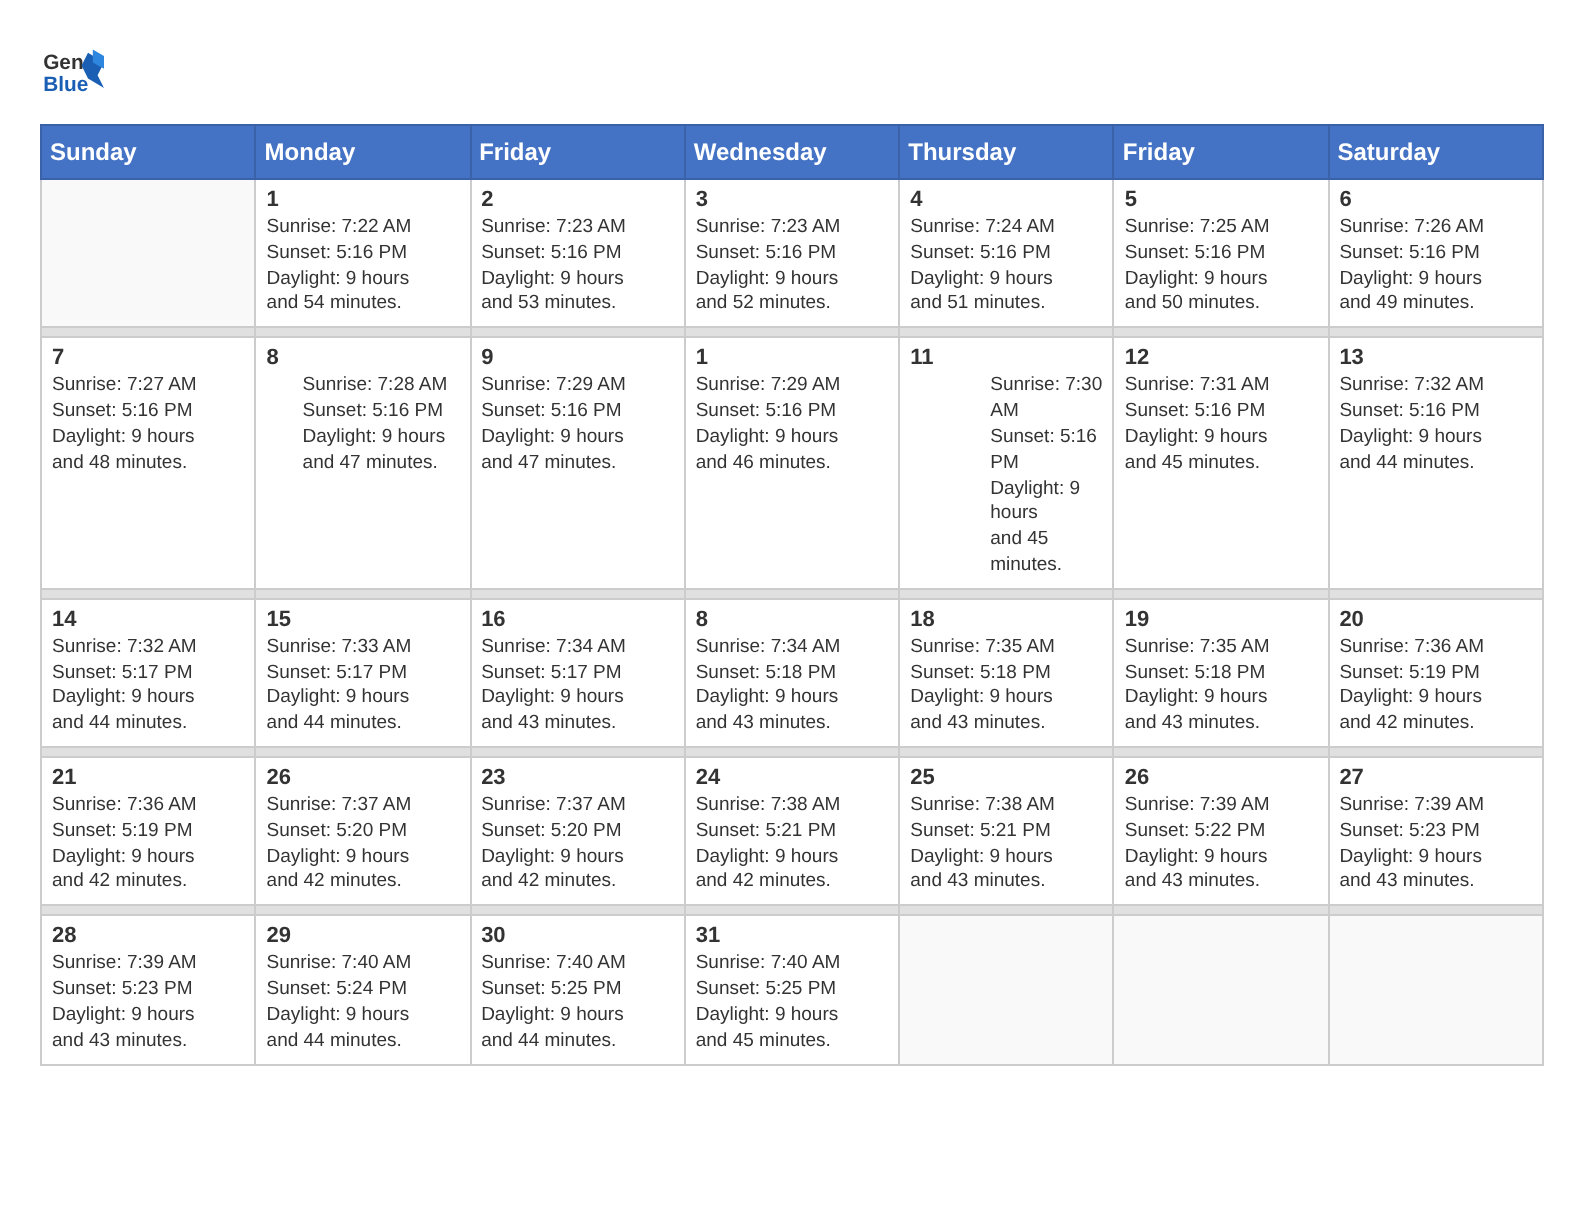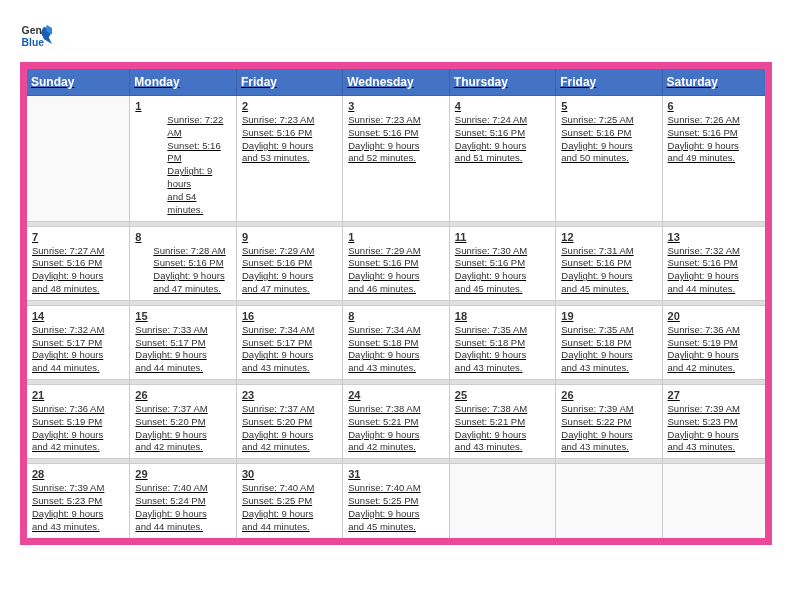--- a/index.html
+++ b/index.html
@@ -33,22 +33,21 @@
       font-weight: bold;
       color: #333;
     }
     .sub-title {
       font-size: 14px;
       color: #555;
     }
     .calendar {
       width: 100%;
       border-collapse: collapse;
-      border: 7px solid #ec4899;
-      text-decoration: underline;
+      border: 1px solid #ec4899;
     }
     .calendar th {
       background-color: #4472c4;
       color: white;
       font-size: 12px;
       font-weight: bold;
       padding: 6px 4px;
       text-align: left;
       border: 1px solid #3a62a8;
     }
@@ -106,21 +105,21 @@
           <th>Thursday</th>
           <th>Friday</th>
           <th>Saturday</th>
         </tr>
     </thead>
     <tbody id="calendar-body">
     <tr>
           <td class="empty"></td>
           <td>
             <span class="day-number">1</span>
-            <div class="day-info" style="white-space: pre-line; margin-left: 32px;">Sunrise: 7:22 AM
+            <div class="day-info" style="white-space: pre-line;">Sunrise: 7:22 AM
 Sunset: 5:16 PM
 Daylight: 9 hours
 and 54 minutes.</div>
           </td>
           <td>
             <span class="day-number">2</span>
             <div class="day-info" style="white-space: pre-line;">Sunrise: 7:23 AM
 Sunset: 5:16 PM
 Daylight: 9 hours
 and 53 minutes.</div>
@@ -187,21 +186,21 @@
           </td>
           <td>
             <span class="day-number">1</span>
             <div class="day-info" style="white-space: pre-line;">Sunrise: 7:29 AM
 Sunset: 5:16 PM
 Daylight: 9 hours
 and 46 minutes.</div>
           </td>
           <td>
             <span class="day-number">11</span>
-            <div class="day-info" style="white-space: pre-line;">Sunrise: 7:30 AM
+            <div class="day-info" style="white-space: pre-line; margin-left: 40px;">Sunrise: 7:30 AM
 Sunset: 5:16 PM
 Daylight: 9 hours
 and 45 minutes.</div>
           </td>
           <td>
             <span class="day-number">12</span>
             <div class="day-info" style="white-space: pre-line;">Sunrise: 7:31 AM
 Sunset: 5:16 PM
 Daylight: 9 hours
 and 45 minutes.</div>

